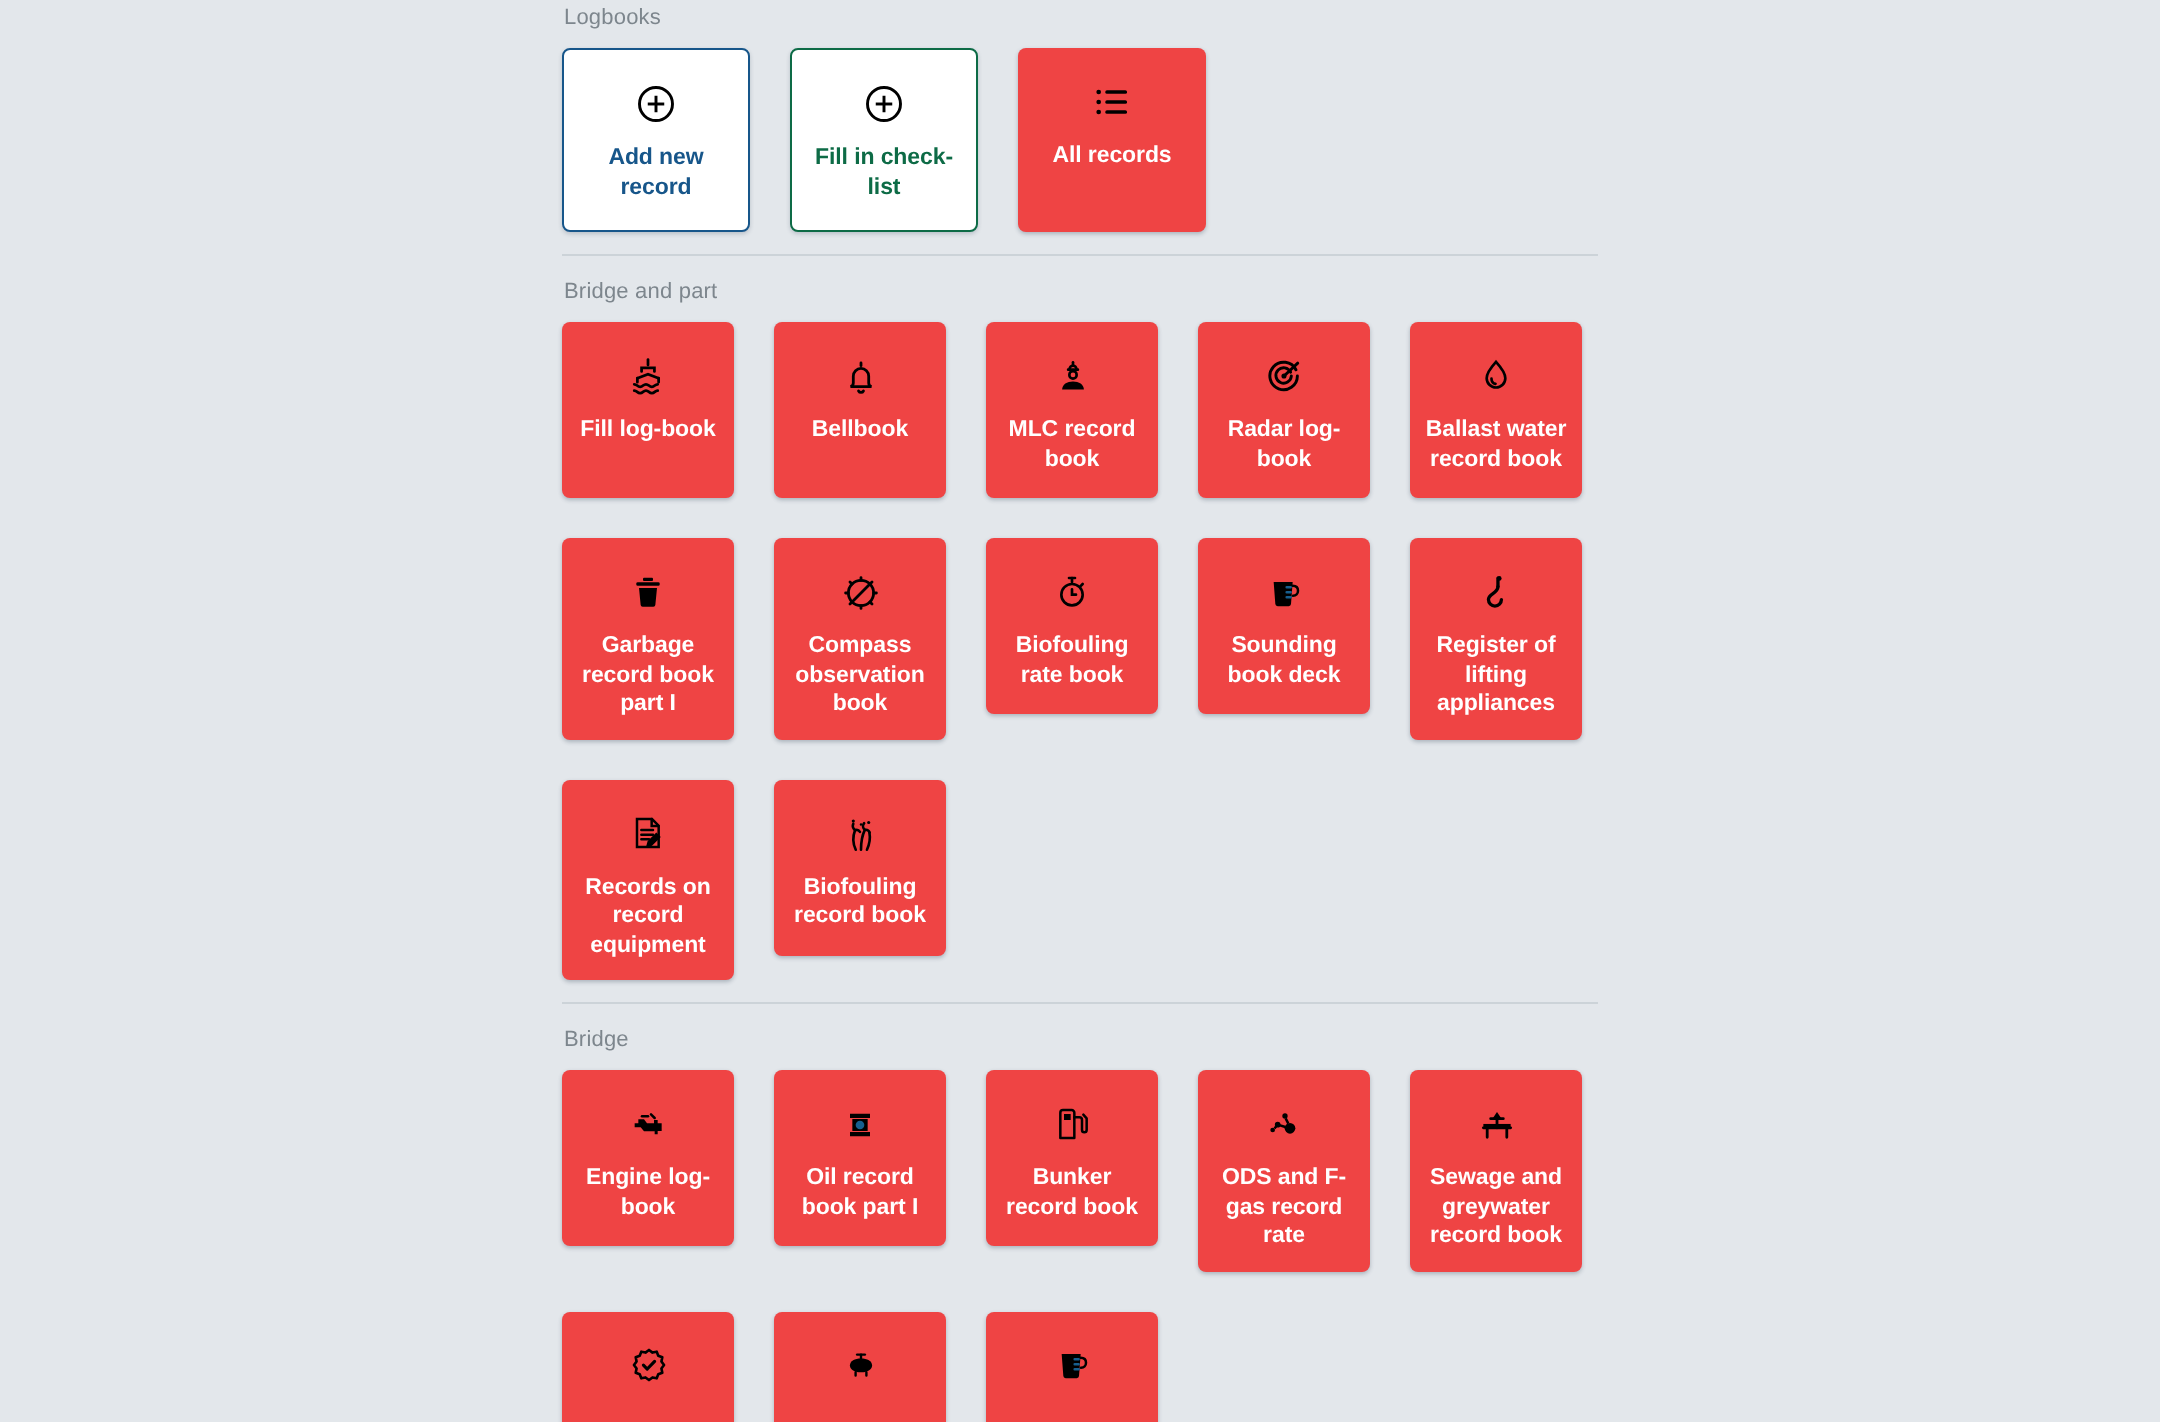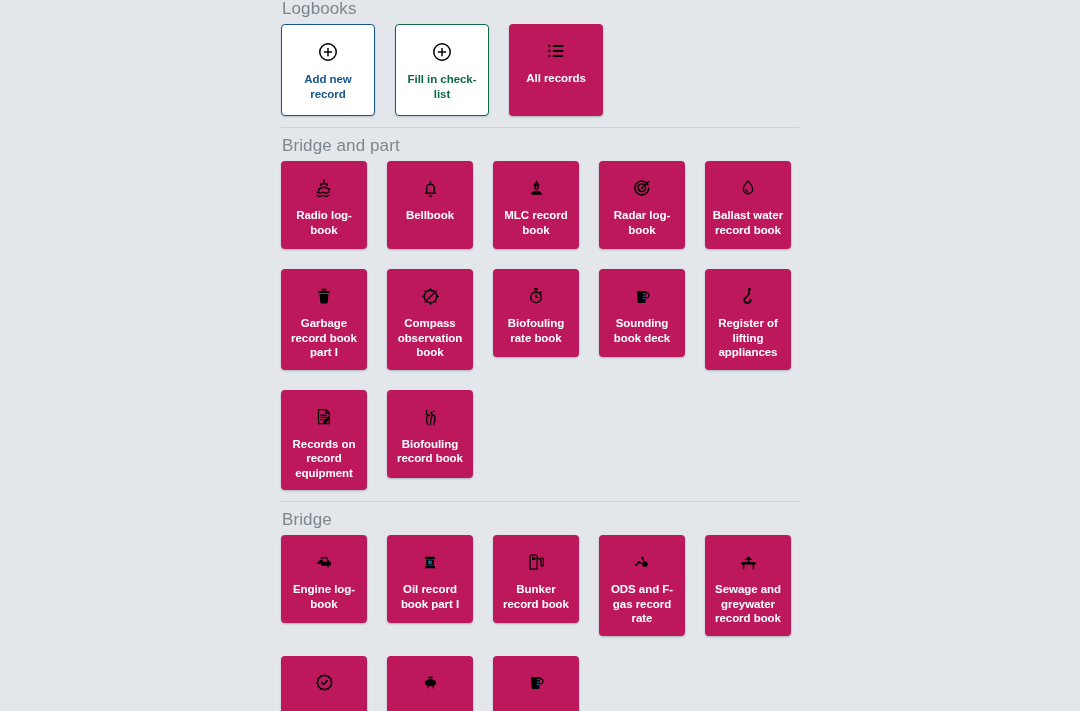--- a/index.html
+++ b/index.html
@@ -18,21 +18,21 @@
     background: #e3e7eb;
   }
   .content {
     position: absolute;
     left: 281px;
     top: 0;
     width: 518px;
   }
   .section { margin: 0; }
   .section-head {
-    font-size: 17px;
+    font-size: 11px;
     color: #7d868d;
     letter-spacing: 0.1px;
     padding: 1px 0 7px 1px;
     line-height: 16px;
   }
   .divider {
     height: 1px;
     background: #ccd3d8;
     width: 518px;
     margin: 11px 0 9px 0;
@@ -40,21 +40,21 @@
   .grid {
     display: flex;
     flex-wrap: wrap;
     gap: 20px 20px;
     align-items: flex-start;
   }
   .tile {
     width: 86px;
     min-height: 88px;
     border-radius: 4px;
-    background: #be185d;
+    background: #ef4444;
     box-shadow: 0 1px 2px rgba(40,60,80,0.30);
     display: flex;
     flex-direction: column;
     align-items: center;
     justify-content: flex-start;
     padding: 14px 5px 10px 5px;
     box-sizing: border-box;
     cursor: pointer;
   }
   .tile .ico {
@@ -142,21 +142,21 @@
             <span class="ico">
               <svg width="22" height="22" viewBox="0 0 24 24" fill="none" stroke="currentColor" stroke-width="1.5" stroke-linecap="round">
                 <path d="M12 3v3"></path>
                 <path d="M8.5 9.5V7.5h7v2"></path>
                 <path d="M6.2 13.2 12 11l5.8 2.2"></path>
                 <path d="M4.5 16.5c1.6 0 1.6 1.4 3.2 1.4s1.6-1.4 3.2-1.4 1.6 1.4 3.2 1.4 1.6-1.4 3.2-1.4"></path>
                 <path d="M4.5 20c1.6 0 1.6 1.3 3.2 1.3S9.3 20 10.9 20s1.6 1.3 3.2 1.3S15.7 20 17.3 20"></path>
                 <path d="M6.2 13.2v2.2M17.8 13.2v2.2"></path>
               </svg>
             </span>
-            <span class="label">Radio log-book</span>
+            <span class="label">Fill log-book</span>
           </div>
           <div class="tile">
             <span class="ico">
               <svg width="21" height="21" viewBox="0 0 24 24" fill="none" stroke="currentColor" stroke-width="1.6" stroke-linecap="round">
                 <path d="M6 17.5h12a2.2 2.2 0 0 1-1.6-2.1v-3.9a4.4 4.4 0 0 0-8.8 0v3.9A2.2 2.2 0 0 1 6 17.5z"></path>
                 <path d="M12 5.5V4"></path>
                 <path d="M10.6 20a1.6 1.6 0 0 0 2.8 0"></path>
               </svg>
             </span>
             <span class="label">Bellbook</span>

